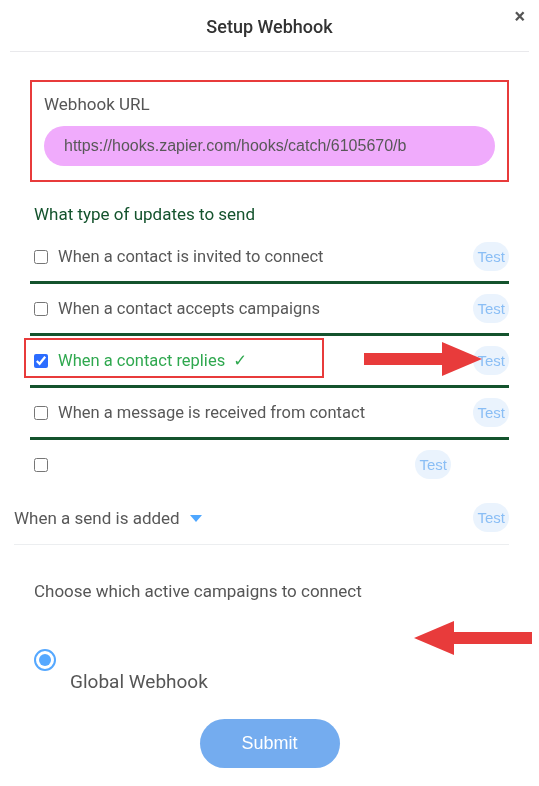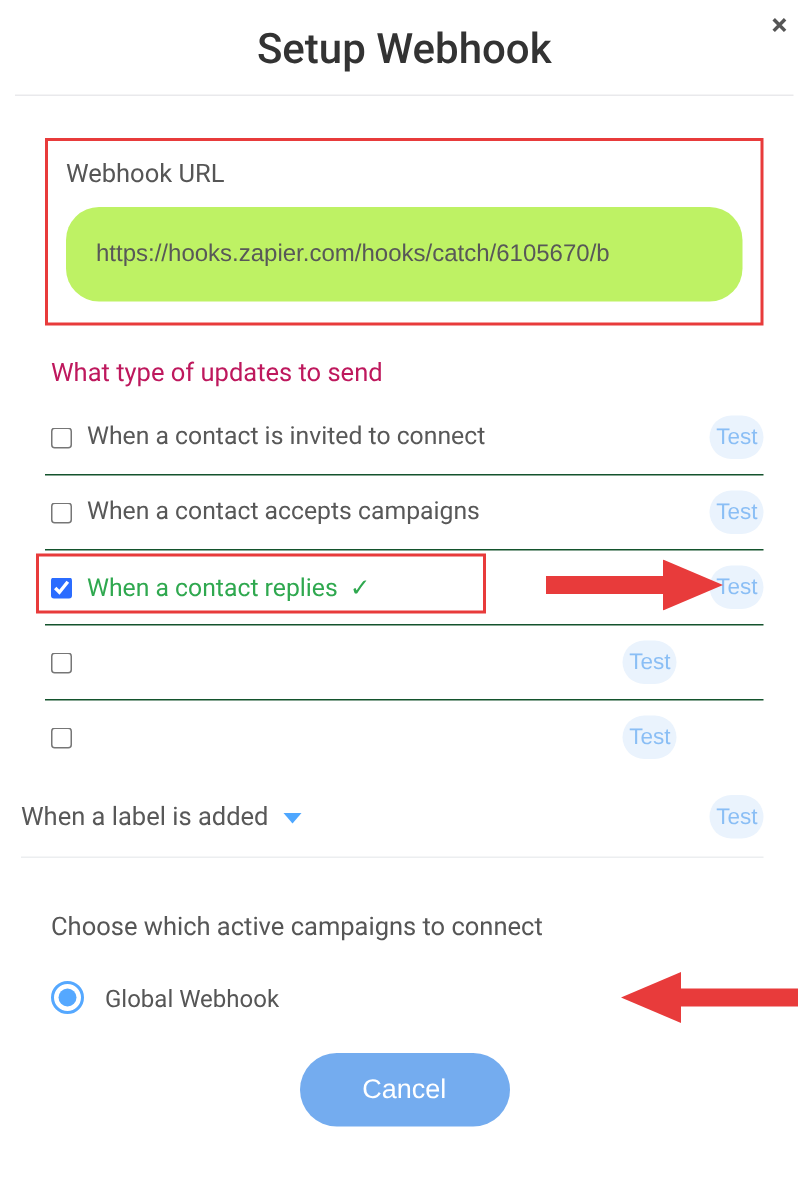--- a/index.html
+++ b/index.html
@@ -20,21 +20,21 @@
     position: absolute;
     top: 4px;
     right: 14px;
     font-size: 20px;
     color: #555;
     cursor: pointer;
     font-weight: bold;
   }
   .title {
     text-align: center;
-    font-size: 28px;
+    font-size: 18px;
     font-weight: 500;
     color: #333;
     padding: 6px 0 14px 0;
   }
   .hr {
     height: 1px;
     background: #e9e9ec;
     margin: 0;
     border: none;
   }
@@ -45,46 +45,46 @@
     border: 2px solid #e83b3b;
     padding: 12px 12px 14px 12px;
     margin-bottom: 22px;
   }
   .field-label {
     font-size: 17px;
     color: #565656;
     margin-bottom: 12px;
   }
   .url-input-wrap {
-    background: #bef264;
+    background: #f0abfc;
     border-radius: 22px;
-    padding: 21px 18px;
+    padding: 10px 18px;
   }
   .url-input {
     width: 100%;
     border: none;
     background: transparent;
     font-size: 16px;
     color: #585858;
     outline: none;
   }
   .section-label {
     font-size: 17px;
-    color: #be185d;
+    color: #14532d;
     margin: 6px 0 8px 4px;
   }
   .check-list {
     border-top: none;
   }
   .check-row {
     display: grid;
     grid-template-columns: 24px 1fr 58px;
     align-items: center;
     padding: 10px 0;
-    border-bottom: 1px solid #14532d;
+    border-bottom: 3px solid #14532d;
     position: relative;
   }
   .check-row.last { border-bottom: none; }
   .check-row input[type="checkbox"] {
     width: 14px;
     height: 14px;
     margin-left: 4px;
     cursor: pointer;
     accent-color: #2b6cff;
   }
@@ -165,22 +165,23 @@
     justify-content: center;
     cursor: pointer;
     flex-shrink: 0;
   }
   .radio-inner {
     width: 12px; height: 12px;
     background: #55a8ff;
     border-radius: 50%;
   }
   .radio-label {
-    font-size: 16px;
+    font-size: 19px;
     color: #565656;
+    margin-top: 43px;
   }
   .actions {
     display: flex;
     justify-content: space-evenly;
     margin-top: 22px;
     gap: 50px;
     padding: 0 30px;
   }
   .btn {
     border: none;
@@ -241,32 +242,33 @@
         <button class="test-btn">Test</button>
 
         <svg class="arrow-svg" style="left:334px; top:6px;" width="120" height="34" viewBox="0 0 120 34">
           <rect x="0" y="11" width="78" height="12" fill="#e83b3b"></rect>
           <polygon points="78,0 78,34 118,17" fill="#e83b3b"></polygon>
         </svg>
       </div>
 
       <div class="check-row">
         <input type="checkbox" style="">
+        <span class="row-label">When a message is received from contact</span>
         <button class="test-btn">Test</button>
       </div>
 
       <div class="check-row last">
         <input type="checkbox" style="">
         <button class="test-btn">Test</button>
       </div>
     </div>
 
     <div class="label-dropdown-row" style="margin-left:-16px; padding-left:0;">
       <div class="dropdown-btn">
-        <span>When a label is added</span>
+        <span>When a send is added</span>
         <span class="caret"></span>
       </div>
       <button class="test-btn">Test</button>
     </div>
 
     <div class="campaigns">
       <div class="campaigns-label">Choose which active campaigns to connect</div>
 
       <div class="radio-row">
         <div class="radio-outer">
@@ -276,16 +278,16 @@
 
         <svg class="arrow-svg" style="left:380px; top:-6px;" width="120" height="34" viewBox="0 0 120 34">
           <rect x="40" y="11" width="78" height="12" fill="#e83b3b"></rect>
           <polygon points="40,0 40,34 0,17" fill="#e83b3b"></polygon>
         </svg>
       </div>
 
     </div>
 
     <div class="actions">
-      <button class="btn btn-submit">Cancel</button>
+      <button class="btn btn-submit">Submit</button>
     </div>
   </div>
 </div>
 
 </body></html>

